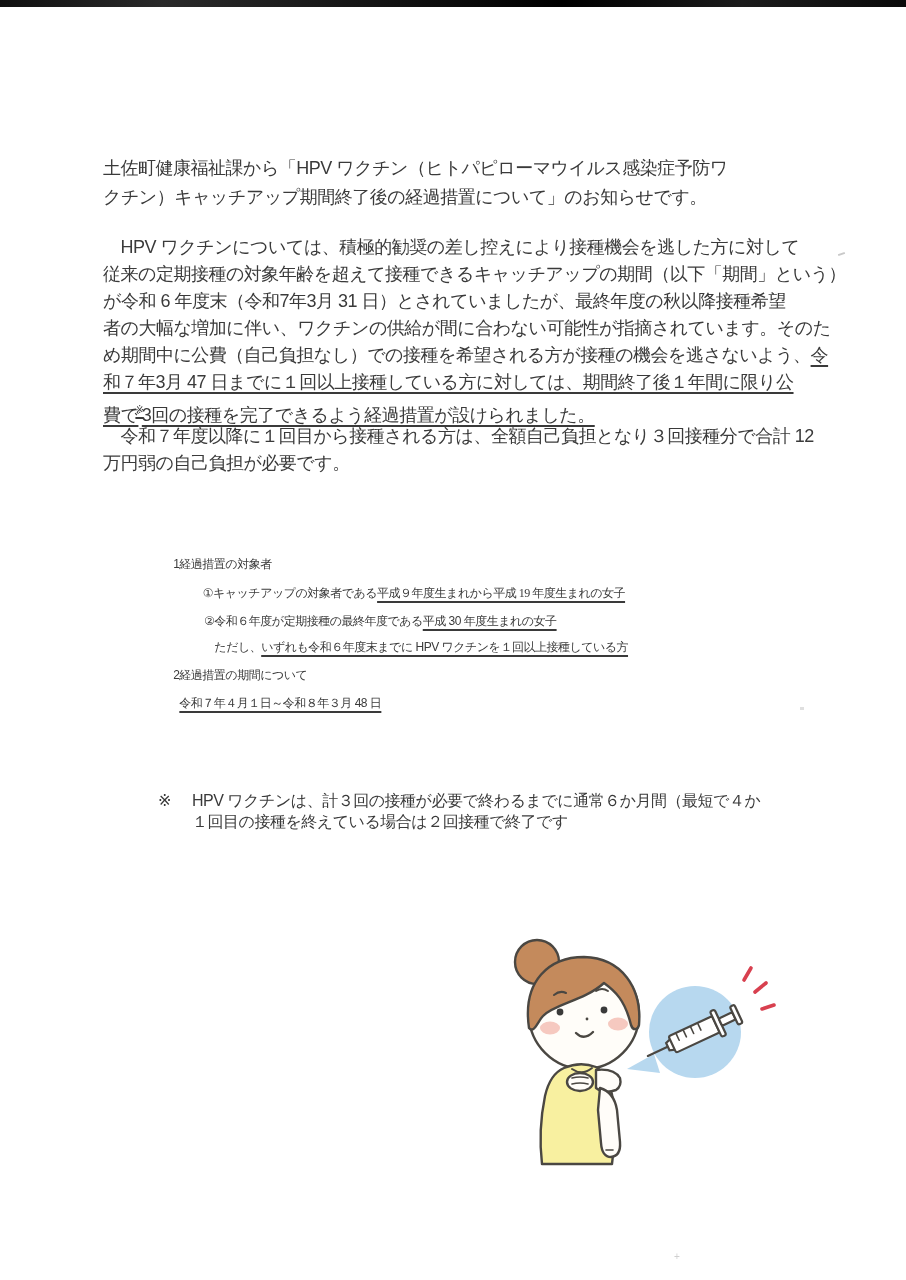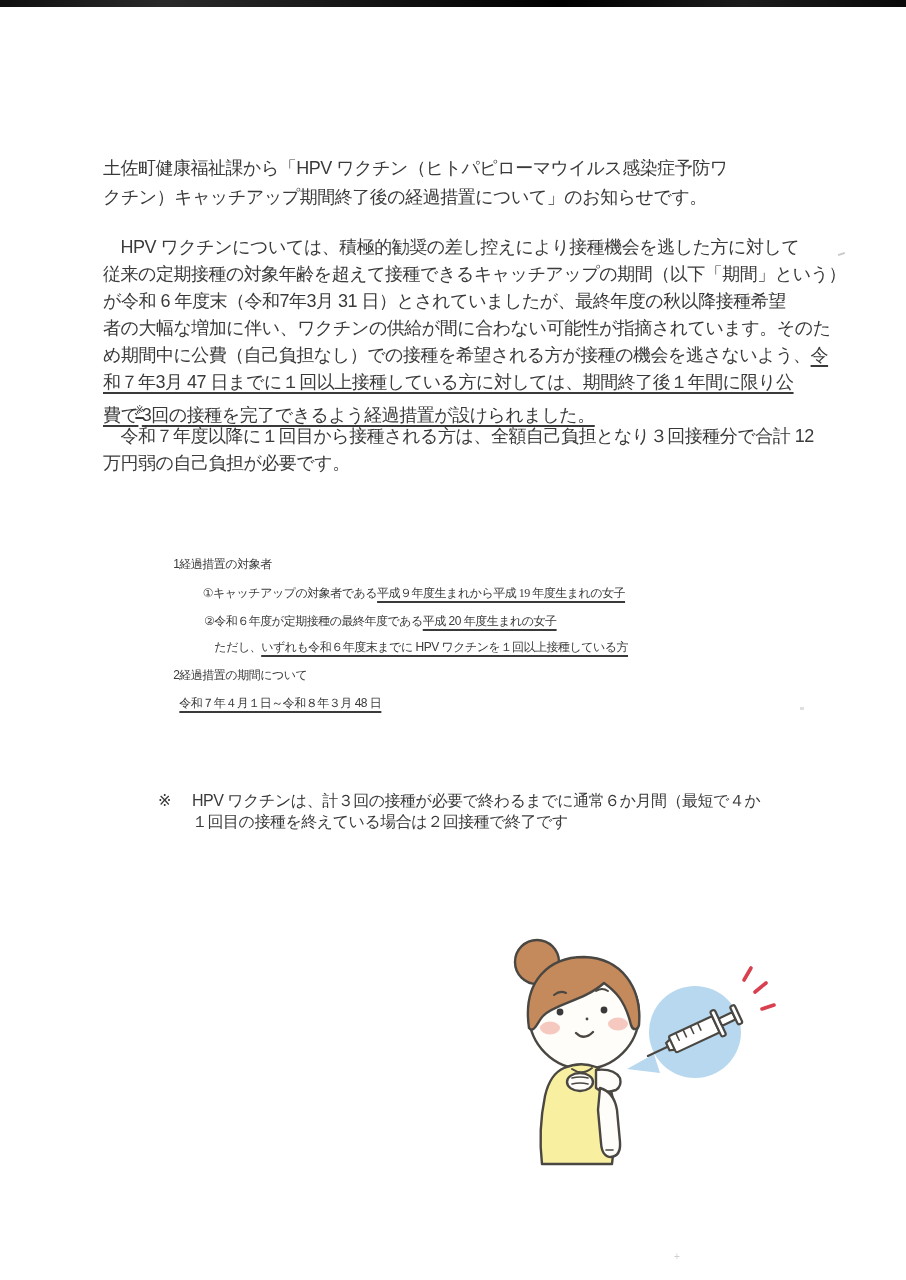--- a/index.html
+++ b/index.html
@@ -60,21 +60,21 @@
     <div class="line"><span>万円弱の自己負担が必要です。</span></div>
   </div>
 
   <div class="li pos-li0">
     <span class="marker">1</span><span><span>経過措置の対象者</span></span>
   </div>
   <div class="li pos-li1">
     <span class="marker">①</span><span><span>キャッチアップの対象者である</span><span class="u">平成９年度生まれから平成 19 年度生まれの女子</span></span>
   </div>
   <div class="li pos-li2">
-    <span class="marker">②</span><span><span>令和６年度が定期接種の最終年度である</span><span class="u">平成 20 年度生まれの女子</span></span>
+    <span class="marker">②</span><span><span>令和６年度が定期接種の最終年度である</span><span class="u">平成 30 年度生まれの女子</span></span>
   </div>
   <div class="li pos-li3">
     <span><span>ただし、</span><span class="u">いずれも令和６年度末までに HPV ワクチンを１回以上接種している方</span></span>
   </div>
   <div class="li pos-li4">
     <span class="marker">2</span><span><span>経過措置の期間について</span></span>
   </div>
   <div class="li pos-li5">
     <span><span class="u">令和７年４月１日～令和８年３月 48 日</span></span>
   </div>

